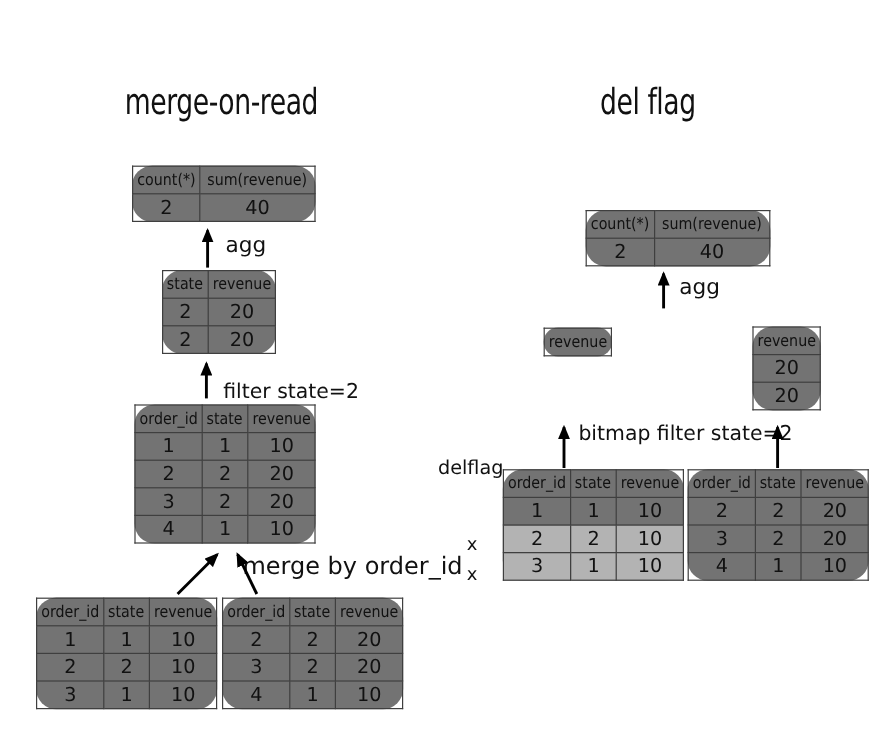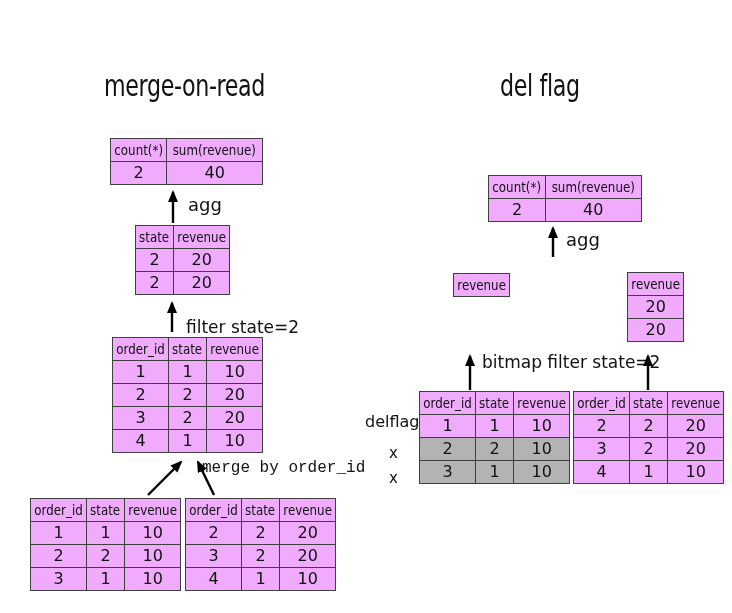--- a/index.html
+++ b/index.html
@@ -1,21 +1,21 @@
 <!DOCTYPE html>
 <html><head>
 <meta charset="utf-8">
 <style>
   html,body { margin:0; padding:0; background:#ffffff; }
   body { font-family:"DejaVu Sans","Liberation Sans",sans-serif; color:#111; }
   .canvas { position:relative; width:732px; height:613px; background:#ffffff; overflow:hidden; }
   .lbl { position:absolute; white-space:nowrap; color:#111; }
   .title { font-size:30px; transform:scaleX(0.74); transform-origin:left top; letter-spacing:-0.5px; }
   .query { font-size:17.5px; letter-spacing:-0.2px; }
-  .tbl { position:absolute; border-collapse:collapse; table-layout:fixed; background:#f0abfc; }
+  .tbl { position:absolute; border-collapse:collapse; table-layout:fixed; background:#737373;border-radius:17px; }
   .tbl th, .tbl td { border:1.5px solid #3f3f3f; text-align:center; font-weight:normal; padding:0; }
   .tbl th { height:22px; font-size:13.5px; }
   .tbl td { height:22px; font-size:16px; line-height:22px; vertical-align:middle; }
   .hx { display:inline-block; transform:scaleX(0.88); white-space:nowrap; }
   .arrows { position:absolute; left:0; top:0; pointer-events:none; }
   .mark { font-size:15px; }
 </style>
 </head>
 <body>
 
@@ -101,21 +101,21 @@
           <td>20</td>
         </tr>
         <tr>
           <td>4</td>
           <td>1</td>
           <td>10</td>
         </tr>
       </tbody>
     </table>
 
-  <div class="lbl" style="left:202px; top:459px; font-size:16px;font-family:Liberation Mono, monospace;">merge by order_id</div>
+  <div class="lbl" style="left:202px; top:459px; font-size:20px;">merge by order_id</div>
 
   <table class="tbl" style="left:30px; top:498px;">
       <colgroup>
         <col style="width: 53px;">
         <col style="width: 38px;">
         <col style="width: 43px;">
       </colgroup>
       <thead>
         <tr>
           <th><span class="hx">order_id</span></th>
@@ -221,21 +221,21 @@
           <td>20</td>
         </tr>
         <tr>
           <td>20</td>
         </tr>
       </tbody>
     </table>
 
   <div class="lbl" style="left:482px; top:352px; font-size:17px;">bitmap filter state=2</div>
 
-  <div class="lbl" style="left:365px; top:412px; font-size:16px;text-align:center;">delflag</div>
+  <div class="lbl" style="left:365px; top:380px; font-size:16px;text-align:center;">delflag</div>
 
   <div class="lbl mark" style="left:389px; top:444px;">x</div>
   <div class="lbl mark" style="left:389px; top:469px;">x</div>
 
   <table class="tbl" style="left:419px; top:391px;">
       <colgroup>
         <col style="width: 55px;">
         <col style="width: 38px;">
         <col style="width: 41px;">
       </colgroup>

